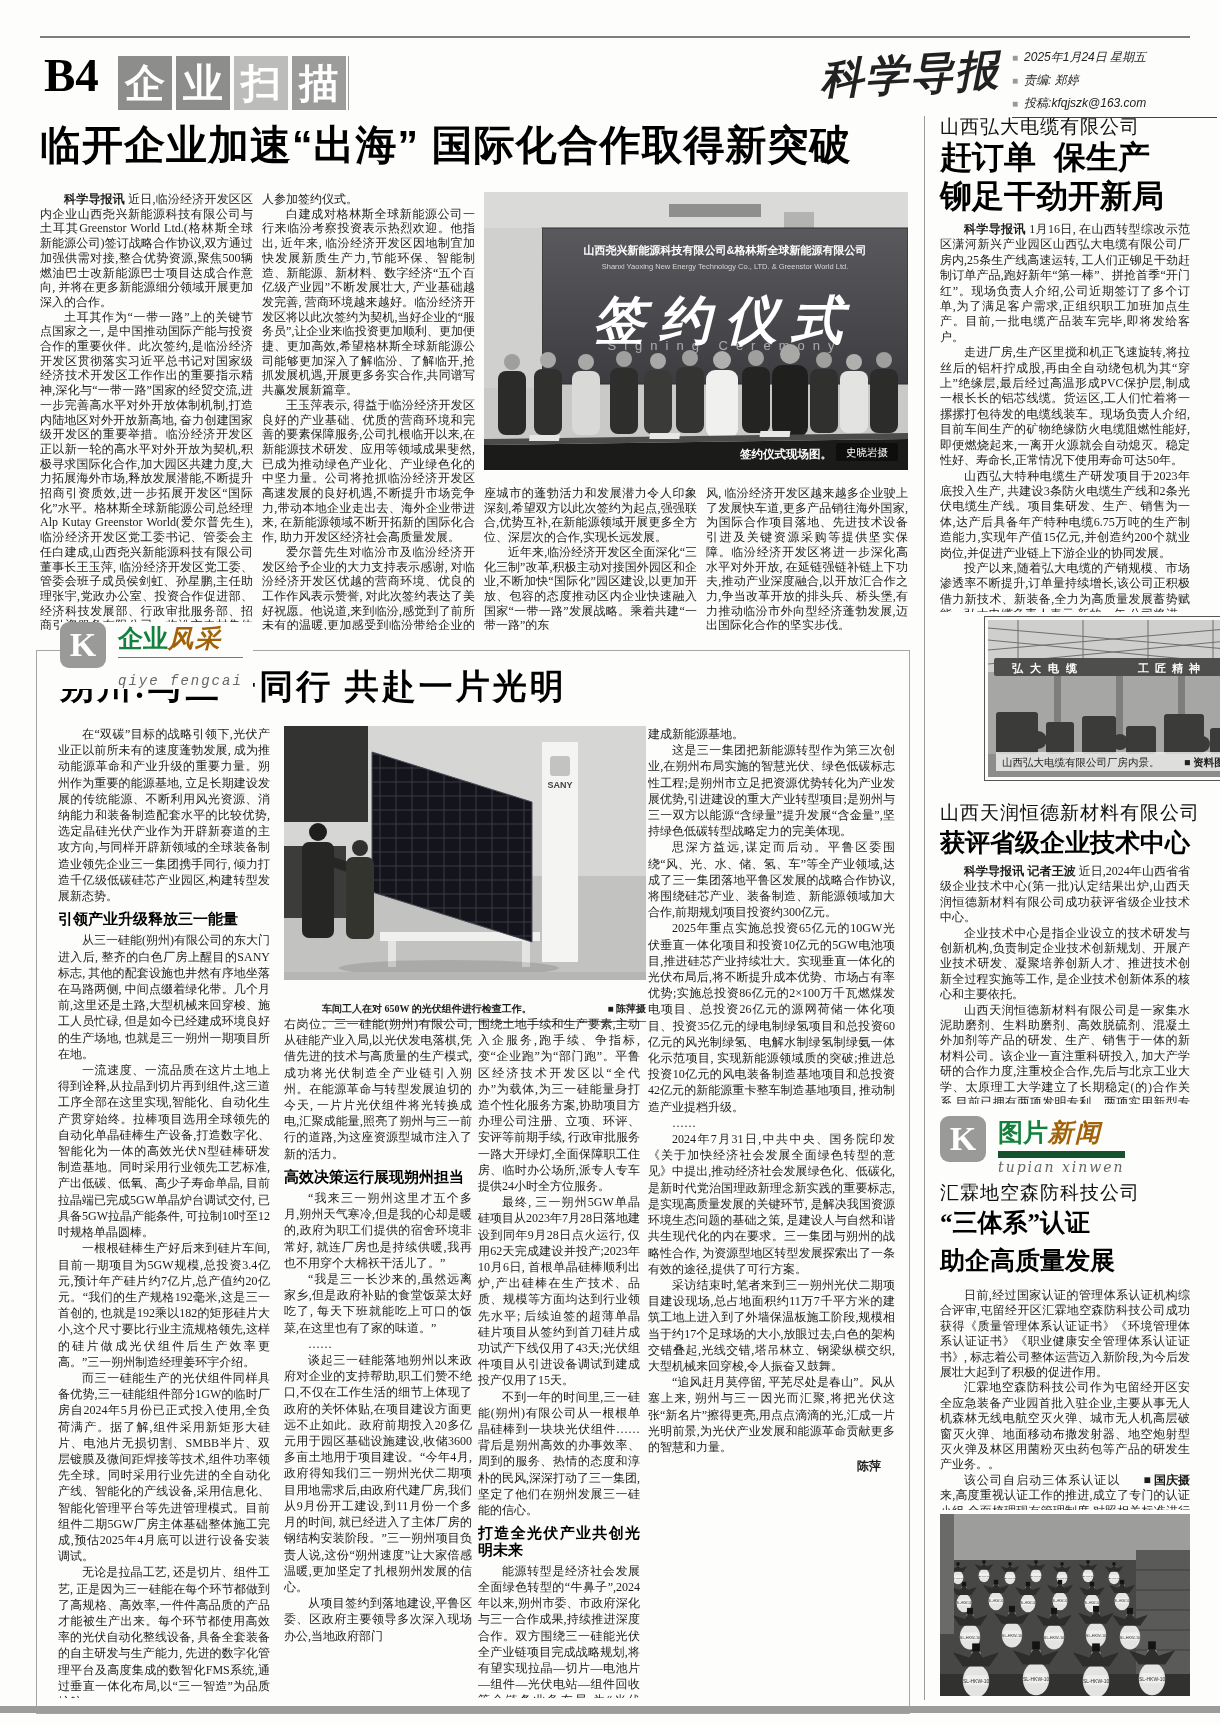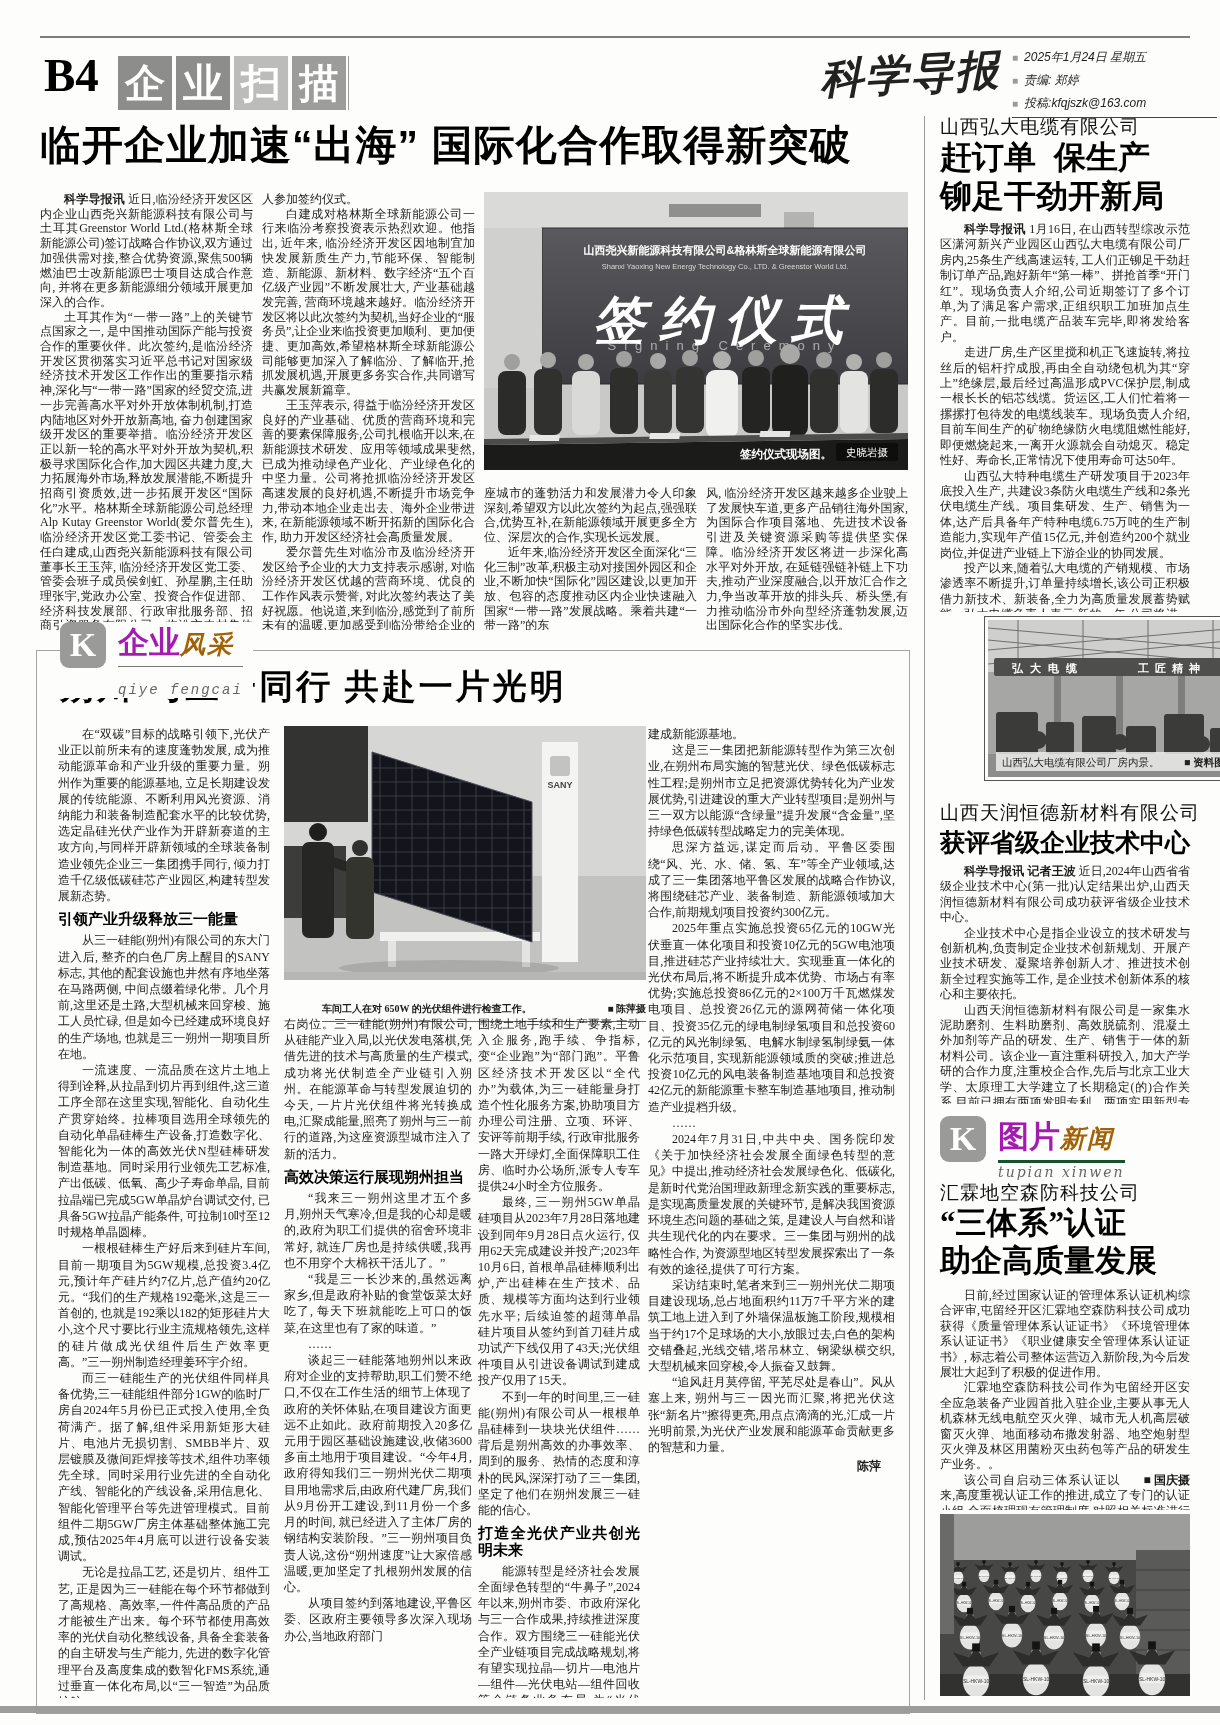--- a/index.html
+++ b/index.html
@@ -34,21 +34,21 @@
   .h-lead{font-family:"Liberation Sans","DejaVu Sans",sans-serif;font-weight:900;font-size:41px;
           color:#000;letter-spacing:1px;white-space:nowrap;}
   .kicker{font-family:"Liberation Sans","DejaVu Sans",sans-serif;font-size:19px;color:#111;letter-spacing:1px;}
   .h-serif{font-family:"Liberation Serif",serif;font-weight:900;color:#000;}
   .h-sans{font-family:"Liberation Sans","DejaVu Sans",sans-serif;font-weight:900;color:#000;}
   .f-head{font-family:"Liberation Serif",serif;font-weight:900;font-size:34px;letter-spacing:3px;color:#000;white-space:nowrap;}
   
   .kbox{width:46px;height:46px;border-radius:9px;background:#9a9a98;color:#fff;text-align:center;
         line-height:46px;font-size:34px;font-weight:bold;font-family:"Liberation Serif",serif;display:inline-block;}
   .badge{background:#fdfdfc;z-index:5;}
-  .badge-t1{font-family:"Liberation Serif",serif;font-weight:bold;font-size:31px;color:#a21caf;}
+  .badge-t1{font-family:"Liberation Serif",serif;font-weight:bold;font-size:25px;color:#15803d;}
   .badge-t2{font-family:"DejaVu Serif",serif;font-style:italic;font-weight:bold;font-size:25px;color:#a16207;letter-spacing:2px;}
   .badge-py{font-family:"DejaVu Serif",serif;font-style:italic;font-size:14px;color:#666;letter-spacing:2px;}
   .fbox{border:1px solid #a5a5a3;}
   .capline{font-size:10px;font-weight:bold;margin-top:16px;}
   .photo-frame{border:1px solid #555;padding:3px;background:#fdfdfc;}
   svg text{font-family:"Liberation Sans","DejaVu Sans",sans-serif;}
 </style>
 </head>
 <body>
 
@@ -231,27 +231,27 @@
   <div class="abs scol" style="left:940px;top:864px;width:250px;height:240px;">
     <p><b class="lede">科学导报讯 记者王波</b><span> 近日,2024年山西省省级企业技术中心(第一批)认定结果出炉,山西天润恒德新材料有限公司成功获评省级企业技术中心。</span></p>
     <p>企业技术中心是指企业设立的技术研发与创新机构,负责制定企业技术创新规划、开展产业技术研发、凝聚培养创新人才、推进技术创新全过程实施等工作, 是企业技术创新体系的核心和主要依托。</p>
     <p>山西天润恒德新材料有限公司是一家集水泥助磨剂、生料助磨剂、高效脱硫剂、混凝土外加剂等产品的研发、生产、销售于一体的新材料公司。该企业一直注重科研投入, 加大产学研的合作力度,注重校企合作,先后与北京工业大学、太原理工大学建立了长期稳定(的)合作关系,目前已拥有两项发明专利、两项实用新型专利,现已申报成为科技型中小企业、阳泉市企业技术中心、山西省专精特新中小企业、国家级高新技术企业。</p>
   </div>
 
   <div class="abs badge" style="left:940px;top:1116px;width:250px;">
     <span class="kbox">K</span>
     <span style="display:inline-block;vertical-align:top;margin-left:8px;">
       <span class="badge-t1">图片</span><span class="badge-t2">新闻</span>
-      <span style="display:block;border-top:3px solid #14532d;margin-top:2px;padding-top:1px;" class="badge-py">tupian xinwen</span>
+      <span style="display:block;border-top:7px solid #14532d;margin-top:2px;padding-top:1px;" class="badge-py">tupian xinwen</span>
     </span>
   </div>
   <div class="abs" style="left:1118px;top:1140px;width:72px;height:1px;background:#777;"></div>
 
   <div class="abs kicker" style="left:940px;top:1180px;">汇霖地空森防科技公司</div>
-  <div class="abs h-serif" style="left:940px;top:1204px;font-size:31px;line-height:38px;">
+  <div class="abs h-serif" style="left:940px;top:1204px;font-size:25px;line-height:38px;">
     <div>“三体系”认证</div>
     <div>助企高质量发展</div>
   </div>
   <div class="abs scol" style="left:940px;top:1288px;width:250px;height:222px;">
     <p>日前,经过国家认证的管理体系认证机构综合评审,屯留经开区汇霖地空森防科技公司成功获得《质量管理体系认证证书》《环境管理体系认证证书》《职业健康安全管理体系认证证书》, 标志着公司整体运营迈入新阶段,为今后发展壮大起到了积极的促进作用。</p>
     <p>汇霖地空森防科技公司作为屯留经开区安全应急装备产业园首批入驻企业,主要从事无人机森林无线电航空灭火弹、城市无人机高层破窗灭火弹、地面移动布撒发射器、地空炮射型灭火弹及林区用菌粉灭虫药包等产品的研发生产业务。。</p>
     <p><span class="credit-inline">■ 国庆摄</span><span>该公司自启动三体系认证以来,高度重视认证工作的推进,成立了专门的认证小组,全面梳理现有管理制度,对照相关标准进行了系统性的自查与改进。经过专业认证机构全面、细致的考核与评估,成功获得了“三体系”认证证书。</span></p>
   </div>
 
   <div class="abs" style="left:940px;top:1514px;width:250px;height:182px;">

